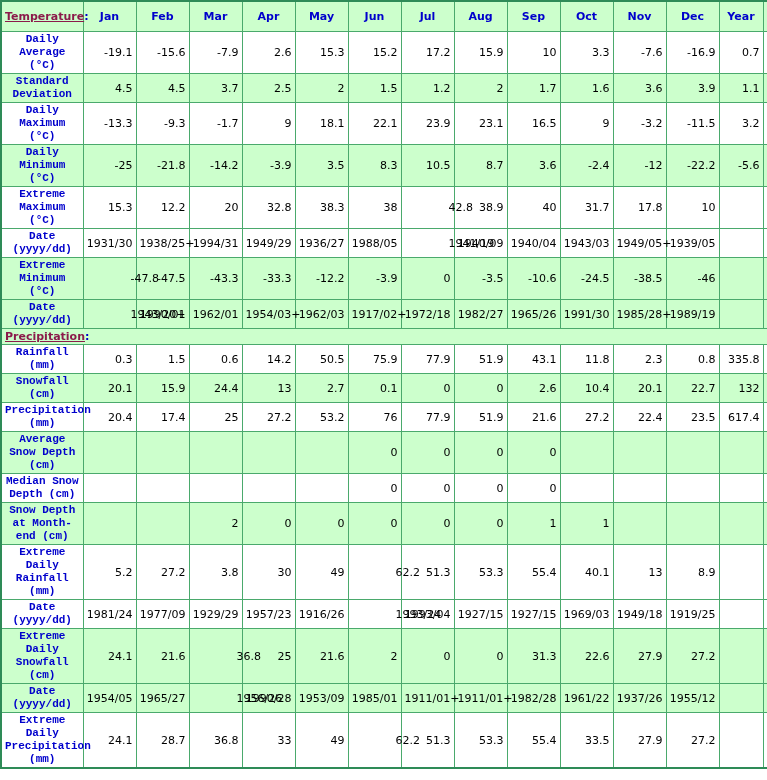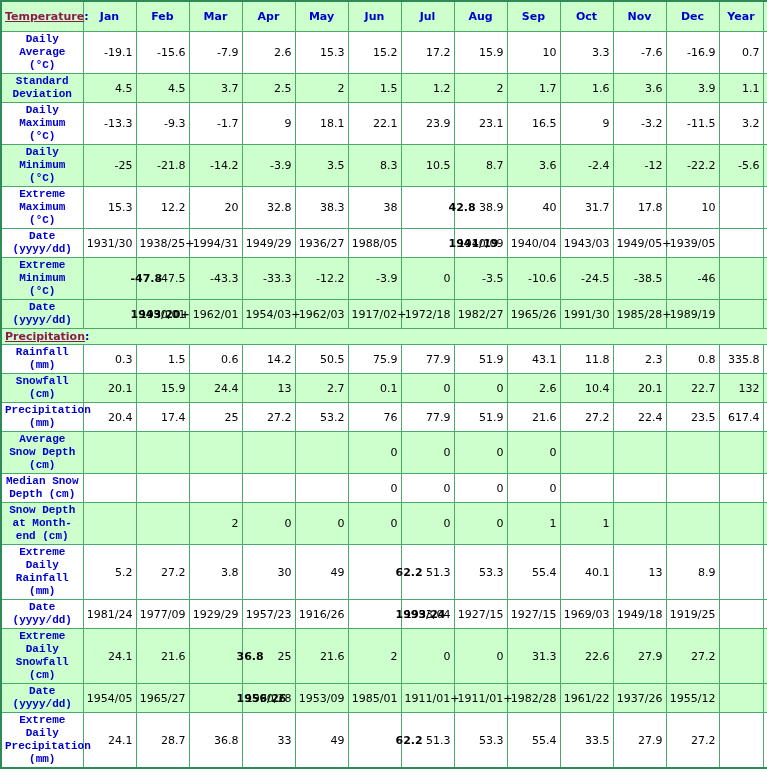--- a/index.html
+++ b/index.html
@@ -63,21 +63,21 @@
     color: #0000cc;
     padding-left: 3px;
     font-family: Liberation Mono, monospace;
   }
   td.val {
     text-align: right;
     color: #000000;
     padding-right: 4px;
     white-space: nowrap;
   }
-  td.val.bold { font-weight: bold; padding-left: 47px; }
+  td.val.bold { font-weight: normal; padding-left: 47px; }
   td.code {
     text-align: right;
     color: #000000;
     padding-right: 4px;
   }
   tr.rw-white > td { background: #ffffff; }
   tr.rw-green > td { background: #ccffcc; }
   tr.section > td { background: #ccffcc; }
 </style>
 </head>

